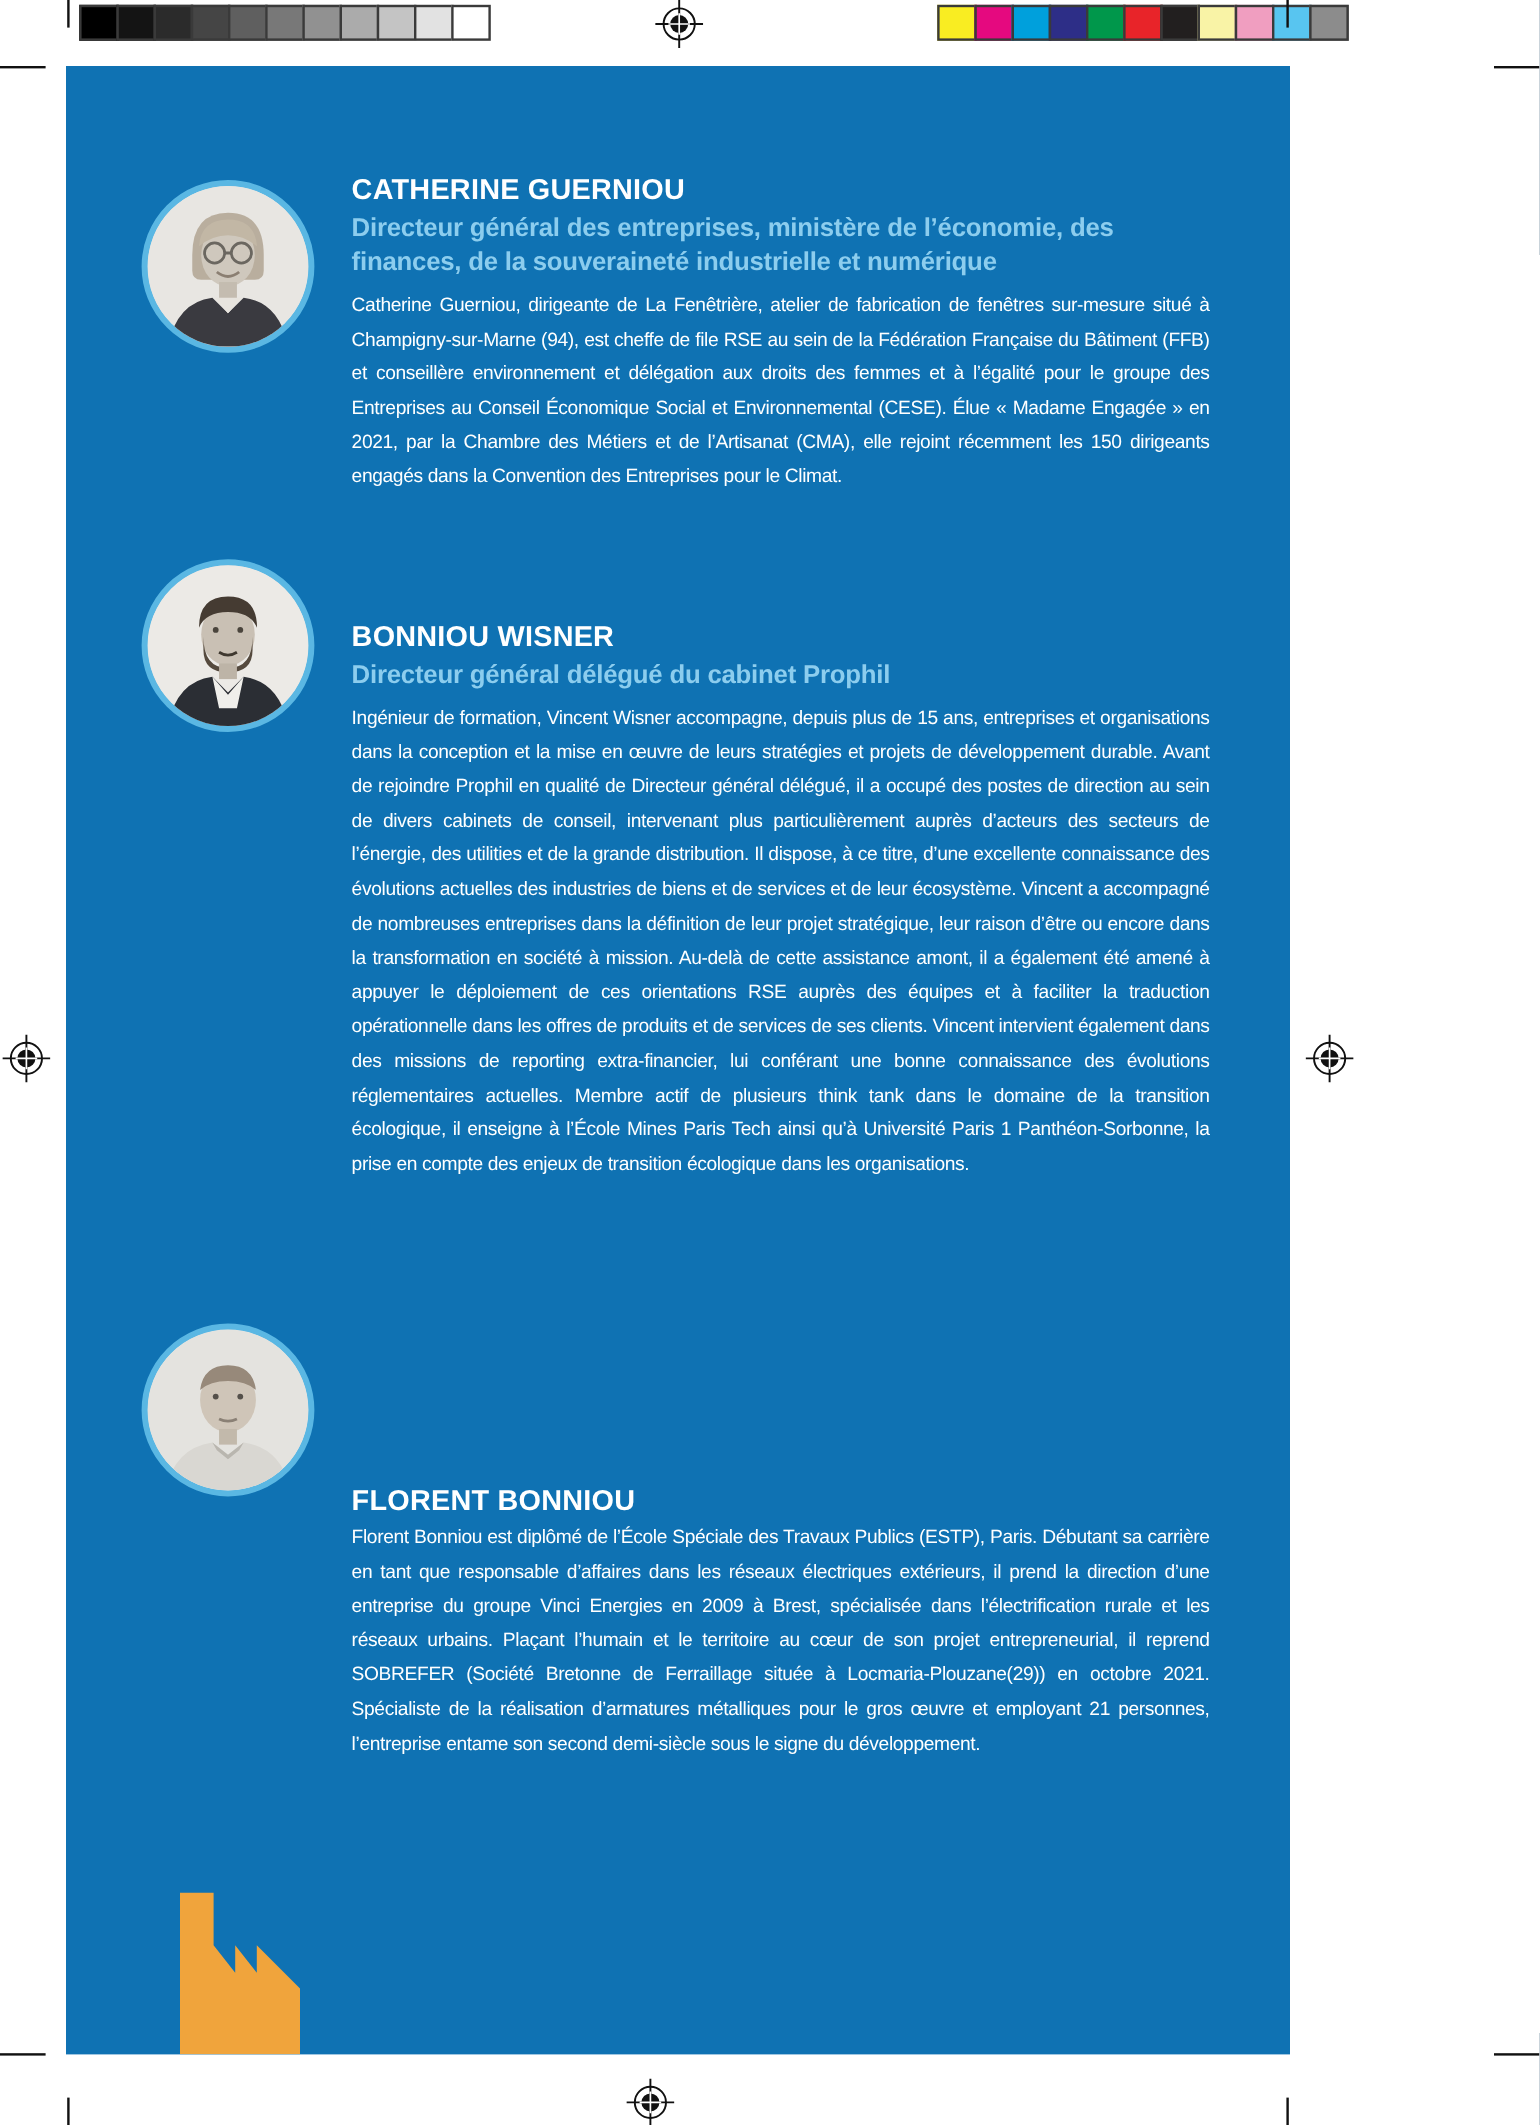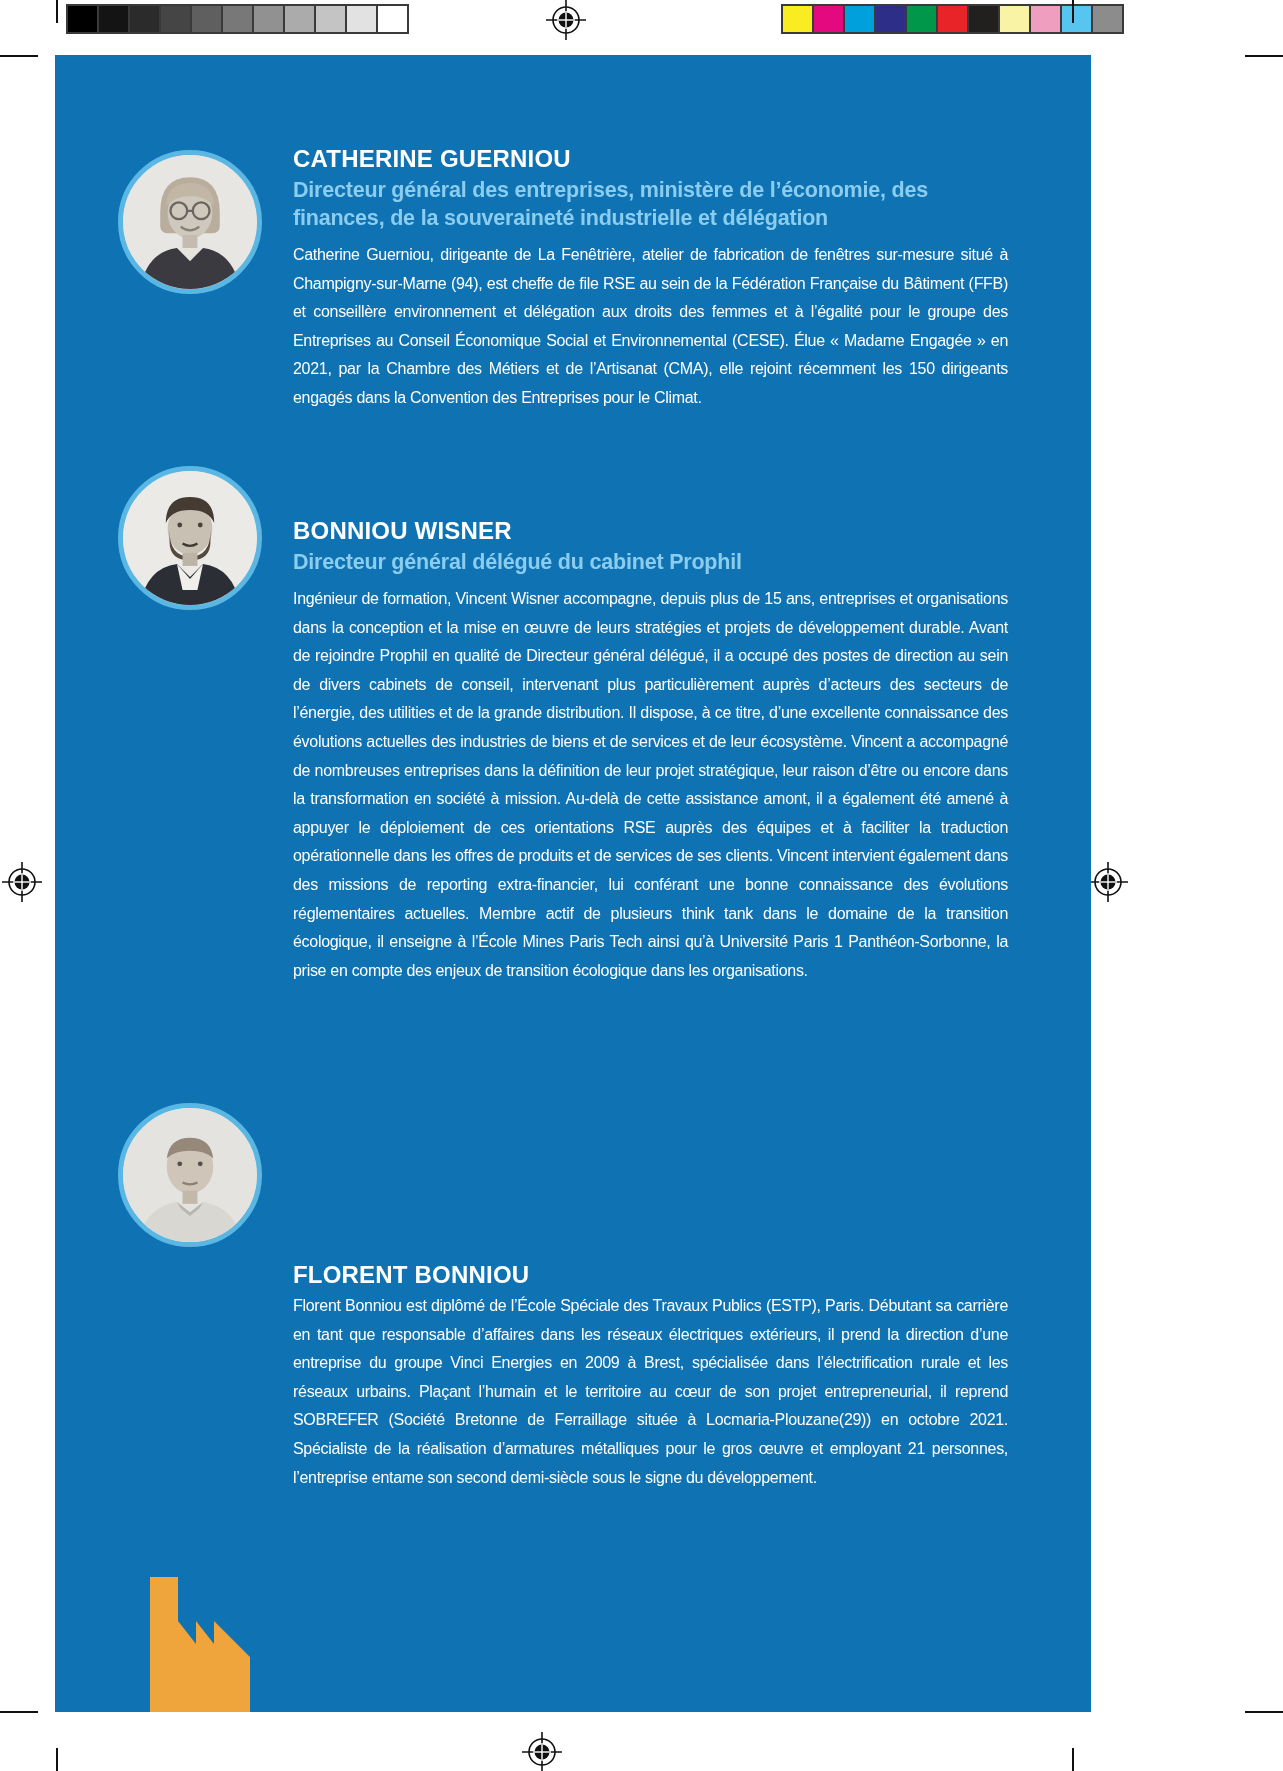--- a/index.html
+++ b/index.html
@@ -16,35 +16,35 @@
   .regmark{position:absolute;width:40px;height:40px;}
   #reg-top{left:546px;top:0;}
   #reg-bottom{left:522px;top:1732px;}
   #reg-left{left:2px;top:862px;}
   #reg-right{left:1088px;top:862px;}
   
   .cm{position:absolute;background:#111;}
   .cm.h{width:38px;height:2px;}
   .cm.v{width:2px;height:23px;}
   
-  .panel{position:absolute;left:55px;top:55px;width:1020px;height:1657px;background:#0f72b3;overflow:hidden;padding-left:16px;}
+  .panel{position:absolute;left:55px;top:55px;width:1020px;height:1657px;background:#0f72b3;overflow:hidden;}
   
   .photo{
     position:absolute;left:63px;width:144px;height:144px;border-radius:50%;
     border:5px solid #5ab7e3;overflow:hidden;box-sizing:border-box;background:#e8e6e2;
   }
   .photo svg{display:block;width:100%;height:100%;}
   #photo-1{top:95px;}
   #photo-2{top:411px;}
   #photo-3{top:1048px;}
   
   .bio-block{position:absolute;left:238px;width:715px;color:#ffffff;}
   #bio-1{top:90px;}
   #bio-2{top:462px;}
-  #bio-3{top:1182px;margin-top:24px;}
+  #bio-3{top:1182px;}
   .p-name{font-size:24px;font-weight:bold;margin:0 0 3px 0;letter-spacing:.2px;color:#ffffff;}
   .p-role{font-size:21.5px;font-weight:bold;line-height:28px;margin:0 0 9px 0;letter-spacing:-.2px;}
   #bio-3 .p-role{margin-bottom:2px;}
   .p-text{font-size:16px;line-height:28.6px;letter-spacing:-.3px;text-align:justify;margin:0;}
   
   .factory{position:absolute;left:95px;top:1522px;width:115px;height:135px;}
 </style>
 </head>
 <body>
 
@@ -134,21 +134,21 @@
         </g>
         <path d="M62,77 Q72,85 82,77" stroke="#8b7f72" stroke-width="2.5" fill="none"></path>
         <rect x="64" y="86" width="16" height="16" fill="#c4bcb0"></rect>
         <path d="M18,144 Q26,104 58,100 L72,114 L86,100 Q118,104 126,144 Z" fill="#3a3a40"></path>
         <path d="M60,100 L72,114 L84,100 Z" fill="#e7e4de"></path>
       </svg>
     </div>
 
     <section class="bio-block" id="bio-1">
       <h2 class="p-name">CATHERINE GUERNIOU</h2>
-      <h3 class="p-role" style="color: rgb(140, 205, 238);">Directeur général des entreprises, ministère de l’économie, des finances, de la souveraineté industrielle et délégation</h3>
+      <h3 class="p-role" style="color: rgb(140, 205, 238);">Directeur général des entreprises, ministère de l’économie, des finances, de la souveraineté industrielle et numérique</h3>
       <p class="p-text">Catherine Guerniou, dirigeante de La Fenêtrière, atelier de fabrication de fenêtres sur-mesure situé à Champigny-sur-Marne (94), est cheffe de file RSE au sein de la Fédération Française du Bâtiment (FFB) et conseillère environnement et délégation aux droits des femmes et à l’égalité pour le groupe des Entreprises au Conseil Économique Social et Environnemental (CESE). Élue «&nbsp;Madame Engagée&nbsp;» en 2021, par la Chambre des Métiers et de l’Artisanat (CMA), elle rejoint récemment les 150 dirigeants engagés dans la Convention des Entreprises pour le Climat.</p>
     </section>
 
     <div class="photo" id="photo-2" style="border-color: rgb(90, 183, 227);">
       <svg viewBox="0 0 144 144">
         <circle cx="72" cy="72" r="72" fill="#eceae6"></circle>
         <ellipse cx="72" cy="62" rx="24" ry="28" fill="#c9c0b4"></ellipse>
         <path d="M46,56 Q46,28 72,28 Q98,28 98,56 Q92,42 72,42 Q52,42 46,56 Z" fill="#453b32"></path>
         <path d="M50,64 Q50,92 72,92 Q94,92 94,64 L94,76 Q94,96 72,96 Q50,96 50,76 Z" fill="#554a3e"></path>
         <g fill="#4a443c">

